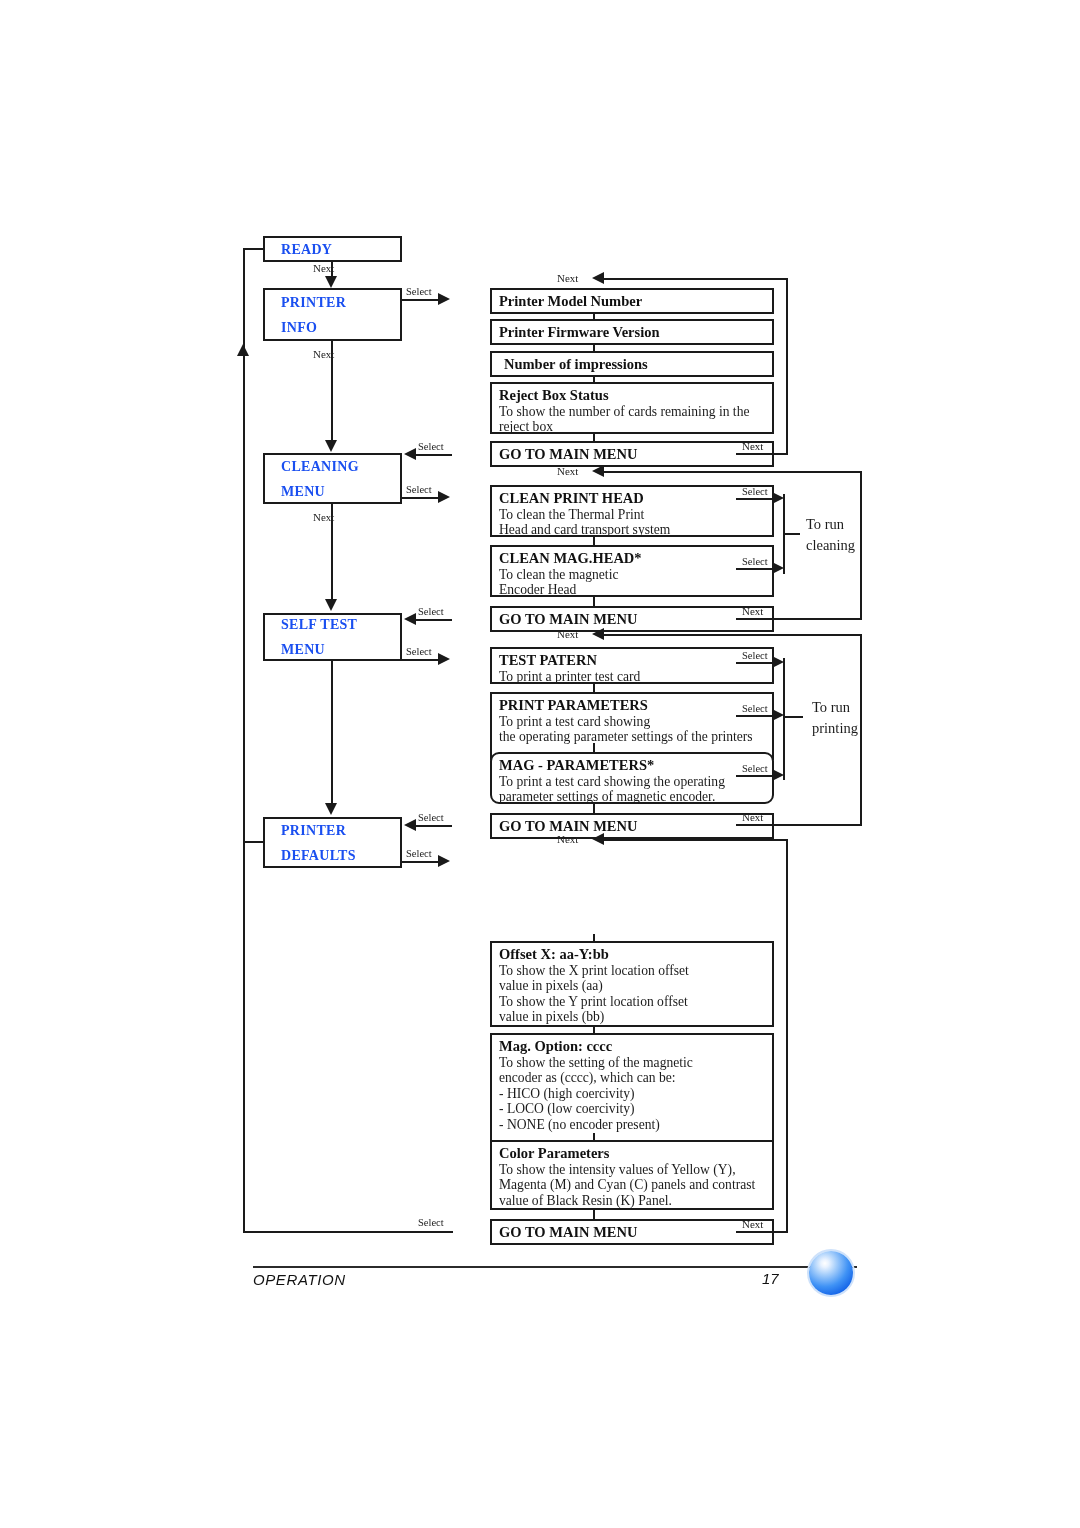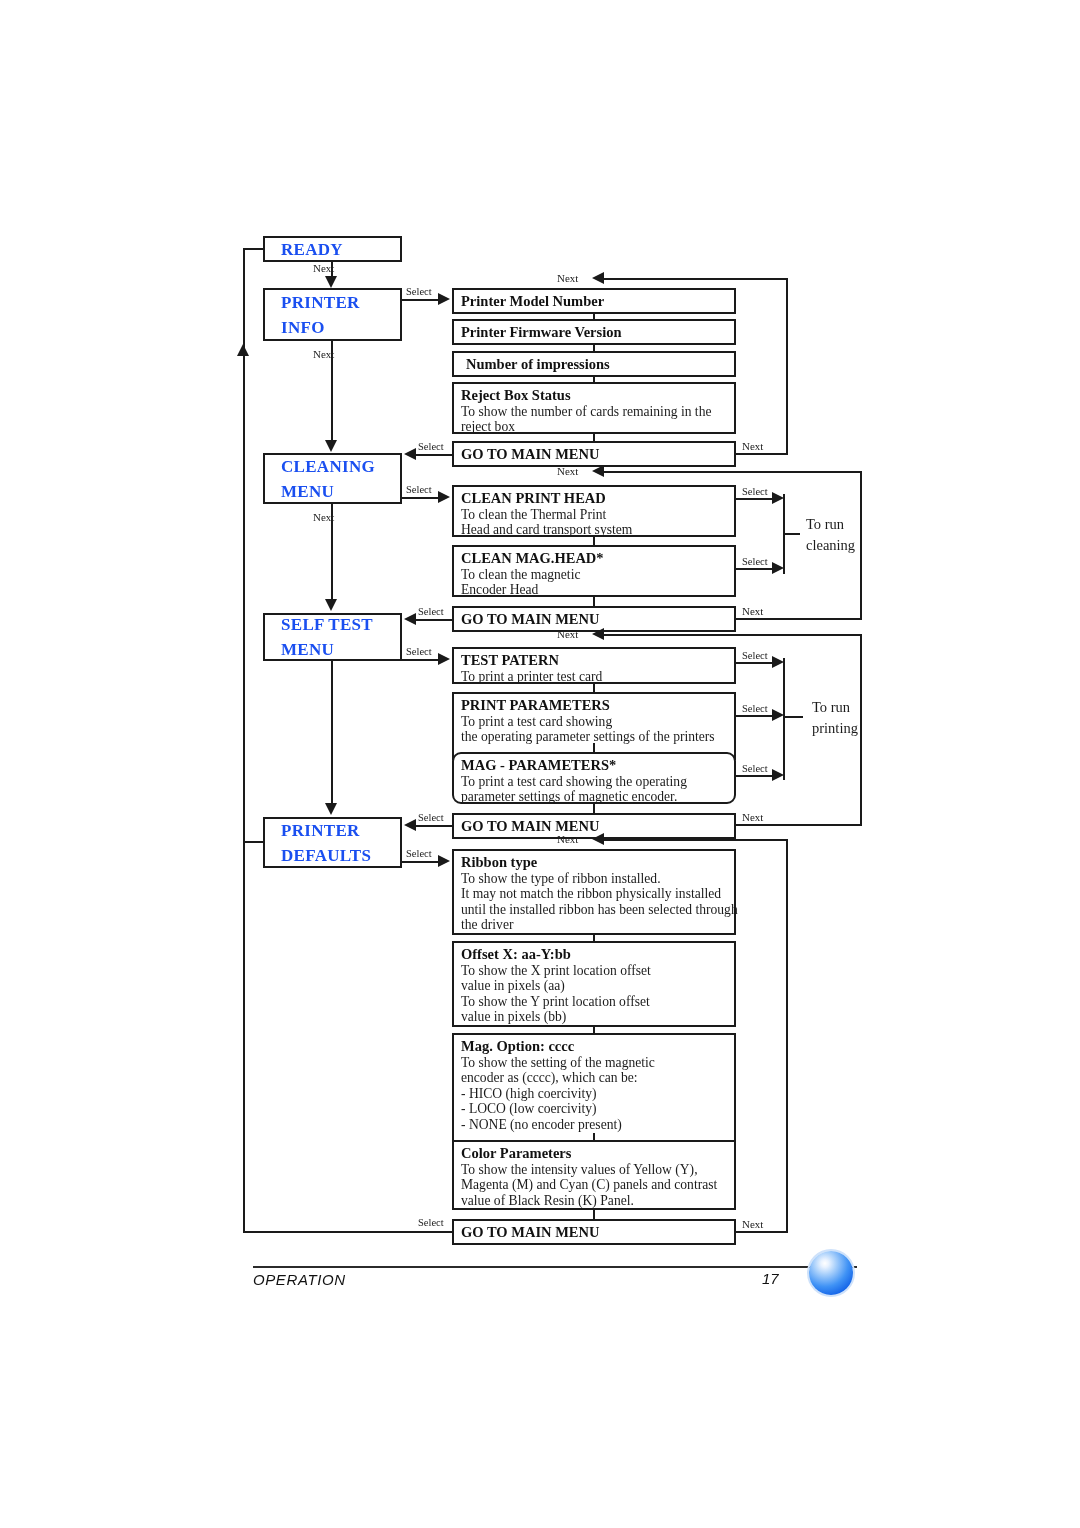--- a/index.html
+++ b/index.html
@@ -13,24 +13,24 @@
   
   .box{
     position:absolute;box-sizing:border-box;
     border:2.5px solid #1a1a1a;background:#fff;
   }
   .mainbox{
     display:flex;flex-direction:column;justify-content:center;
     padding-left:16px;
   }
   .mainbox .ln{
-    color:#1a4ff0;font-weight:bold;font-size:17px;
+    color:#1a4ff0;font-weight:bold;font-size:14px;
     letter-spacing:.3px;line-height:25px;white-space:nowrap;
   }
-  .itembox{padding:3px 8px 4px 7px;}
+  .itembox{padding:3px 8px 4px 7px;margin-left:38px;}
   .itembox .title{
     font-weight:bold;font-size:14.5px;color:#111;line-height:17px;
     white-space:nowrap;
   }
   .itembox .desc{
     font-size:13.6px;color:#1c1c1c;line-height:15.4px;
   }
   .itembox .desc.just{text-align:justify;text-align-last:left;}
   .itembox .desc div{white-space:nowrap;}
 
@@ -262,29 +262,20 @@
   <div class="ln-h" style="left:783px;top:716px;width:20px;"></div>
   <div class="note" style="left:812px;top:697px;">
     <div>To run</div>
     <div>printing</div>
   </div>
 
   <div class="ln-h" style="left:414px;top:825px;width:38px;"></div>
   <div class="ar ar-l" style="left:404px;top:819px;"></div>
   <div class="lbl sel" style="left:418px;top:812px;">Select</div>
 
-  <div class="box itembox" style="left:452px;top:849px;width:284px;height:86px;">
-    <div class="title">Ribbon type</div>
-    <div class="desc just">
-      <div>To show the type of ribbon installed.</div>
-      <div>It may not match the ribbon physically installed</div>
-      <div>until the installed ribbon has been selected through</div>
-      <div>the driver</div>
-    </div>
-  </div>
 
   <div class="box itembox" style="left:452px;top:941px;width:284px;height:86px;">
     <div class="title">Offset X: aa-Y:bb</div>
     <div class="desc">
       <div>To show the X print location offset</div>
       <div>value in pixels (aa)</div>
       <div>To show the Y print location offset</div>
       <div>value in pixels (bb)</div>
     </div>
   </div>

